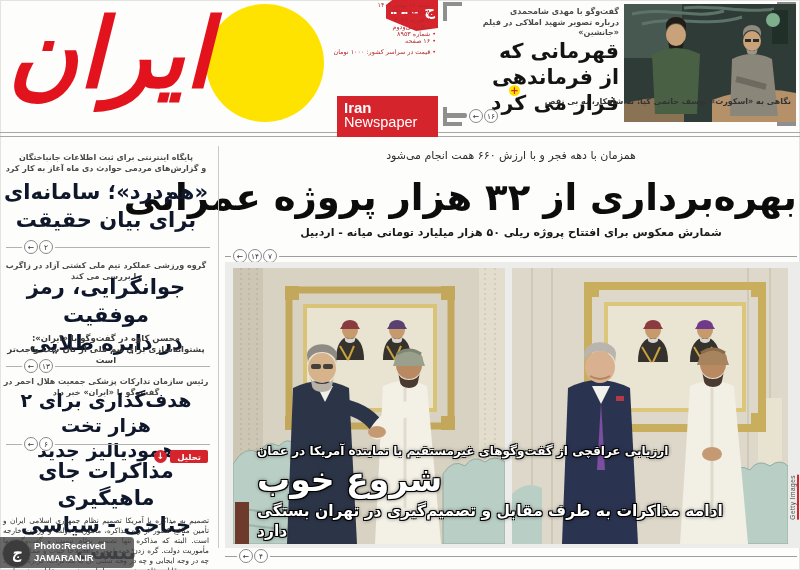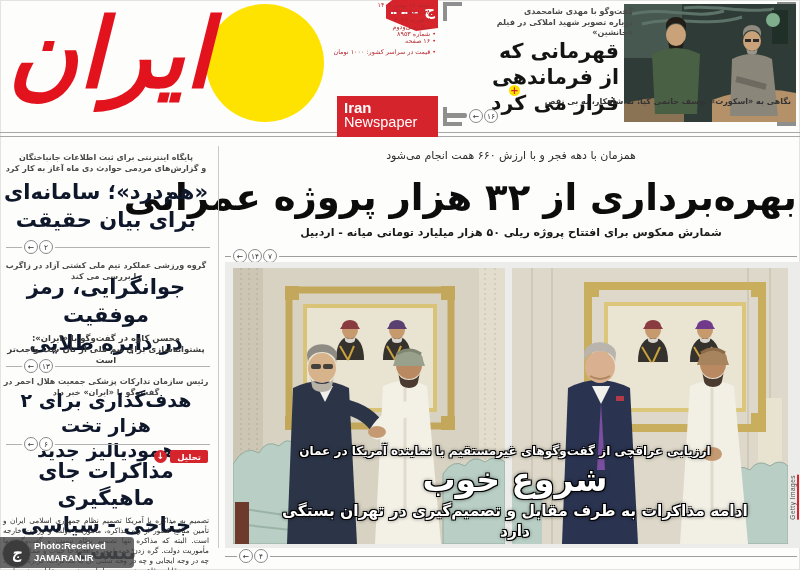--- a/index.html
+++ b/index.html
@@ -35,21 +35,21 @@
   .mh-issn .i3{font-size:10.5px;font-weight:bold;color:#201c1c;line-height:11px;}
 
   
   .film{position:absolute;left:443px;top:0;width:354px;height:128px;}
   .bracket{position:absolute;width:15px;height:15px;}
   .bk-tl{left:0;top:2px;border-left:4px solid #8f8f8f;border-top:4px solid #8f8f8f;}
   .bk-tr{right:1px;top:2px;border-right:4px solid #8f8f8f;border-top:4px solid #8f8f8f;}
   .bk-bl{left:0;bottom:2px;border-left:4px solid #8f8f8f;border-bottom:4px solid #8f8f8f;}
   .bk-br{right:1px;bottom:2px;border-right:4px solid #8f8f8f;border-bottom:4px solid #8f8f8f;}
   .film-photo{position:absolute;left:181px;top:4px;width:172px;height:118px;}
-  .film-kick{position:absolute;right:164px;top:7px;width:168px;text-align:right;
+  .film-kick{position:absolute;right:178px;top:7px;width:168px;text-align:right;
              font-size:8px;line-height:10.5px;color:#4a4a4a;font-weight:bold;}
   .film-head{position:absolute;right:178px;top:30px;width:170px;text-align:right;
              font-size:20.5px;line-height:26px;font-weight:bold;color:#141414;margin-top:8px;}
   .plus-badge{position:absolute;left:66px;top:85px;width:11px;height:11px;border-radius:50%;
               background:#ffe300;color:#d6242d;font-weight:bold;font-size:10px;line-height:11px;text-align:center;}
   .film-sub{position:absolute;right:6px;top:97px;width:342px;text-align:right;
             font-size:8px;font-weight:bold;color:#333;}
   .dashbar{position:absolute;left:2px;top:113px;width:22px;height:5px;background:#8f8f8f;border-radius:2px;}
   .pcirc{display:inline-flex;width:14px;height:14px;border:1px solid #8a8a8a;border-radius:50%;
          background:#fff;align-items:center;justify-content:center;font-size:7.5px;color:#333;
@@ -90,21 +90,21 @@
   .wm-t{position:absolute;left:34px;top:3px;font-family:"Liberation Sans",sans-serif;
         font-weight:bold;font-size:9.5px;line-height:12px;direction:ltr;}
 
   
   .photos{position:absolute;left:225px;top:262px;width:575px;height:286px;background:#ececea;}
   .ph{position:absolute;top:6px;height:276px;}
   .ph-l{left:8px;width:272px;}
   .ph-r{left:287px;width:276px;}
   .outline{color:#fff;font-weight:bold;
            text-shadow:-1px -1px 0 #000,1px -1px 0 #000,-1px 1px 0 #000,1px 1px 0 #000,0 0 4px rgba(0,0,0,.9);}
-  .cap{position:absolute;left:40px;top:182px;width:500px;text-align:center;}
+  .cap{position:absolute;left:32px;top:182px;width:500px;text-align:left;}
   .cap-kick{font-size:12px;line-height:15px;padding-right:20px;}
   .cap-head{font-size:33px;line-height:40px;margin-top:1px;}
   .cap-sub{font-size:15.5px;line-height:20px;margin-top:1px;}
   .getty{position:absolute;right:1px;bottom:28px;writing-mode:vertical-rl;transform:rotate(180deg);
          font-family:"Liberation Sans",sans-serif;font-size:6.5px;color:#4a4a4a;letter-spacing:.5px;
          border-left:2px solid #d6242d;padding-left:1px;}
   .bot-sep{position:absolute;left:225px;top:556px;width:572px;border-top:1px solid #9e9e9e;}
   .bot-refs{position:absolute;left:237px;top:549px;display:flex;gap:1px;background:#fdfdfc;padding:0 2px;}
 </style>
 </head>

